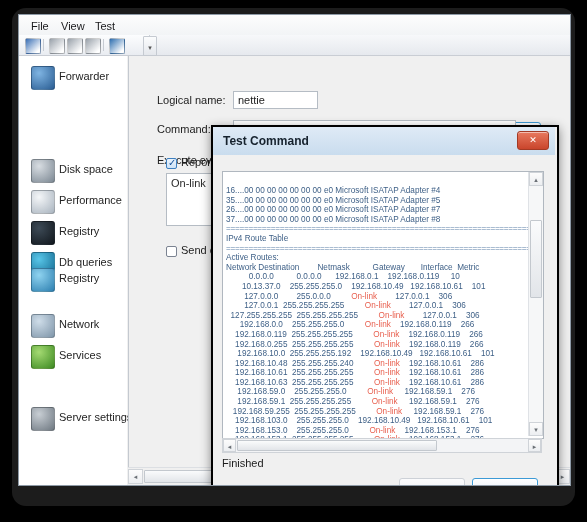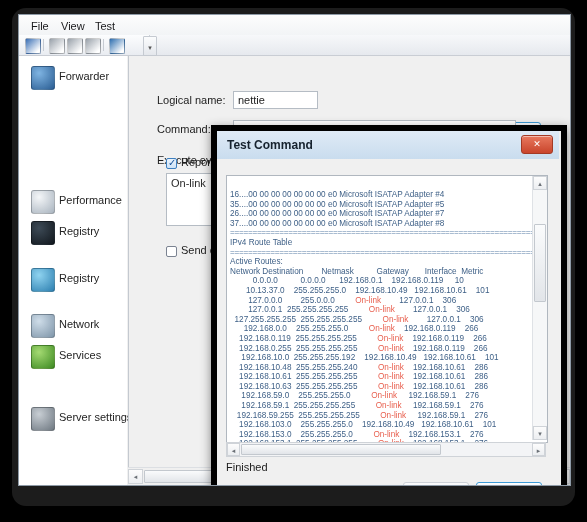--- a/index.html
+++ b/index.html
@@ -123,21 +123,21 @@
     font-size:7px;text-align:center;line-height:13px;color:#6b7076;
   }
   .sb-thumb{
     position:absolute;background:linear-gradient(#fafbfc,#e2e5e9);
     border:1px solid #c3c8ce;box-sizing:border-box;border-radius:1px;
   }
   
   #dialog{
     position:absolute;left:192px;top:110px;width:344px;height:372px;
     background:#f0f0f0;
-    border:6px solid #000000;
+    border:2px solid #000000;
     box-shadow:0 3px 10px rgba(0,0,0,.45);
   }
   #dlg-titlebar{
     position:absolute;left:0;top:0;width:342px;height:28px;
     background:linear-gradient(#dfeaf6,#c9dcee);
   }
   #dlg-title{
     position:absolute;left:10px;top:7px;font-size:12px;color:#16222e;
     font-weight:bold;
   }
@@ -215,27 +215,35 @@
           <div class="tb-sep" style="left: 84px;"></div>
         </div>
       <div id="tb-overflow">▾</div>
     </div>
 
     <div id="sidebar">
         <div class="side-item" style="top: 6px;">
           <span class="side-ico" style="background: radial-gradient(circle at 32% 28%, rgb(127, 180, 226), rgb(42, 93, 147)); border: 1px solid rgba(0, 0, 0, 0.2);"></span>
           <span class="side-lbl">Forwarder</span>
         </div>
+        <div class="side-item" style="top: 99px;">
+          <span class="side-ico" style="background: radial-gradient(circle at 32% 28%, rgb(216, 221, 226), rgb(124, 136, 147)); border: 1px solid rgba(0, 0, 0, 0.2);"></span>
+          <span class="side-lbl">Disk space</span>
+        </div>
         <div class="side-item" style="top: 130px;">
           <span class="side-ico" style="background: radial-gradient(circle at 32% 28%, rgb(244, 246, 248), rgb(169, 180, 191)); border: 1px solid rgba(0, 0, 0, 0.2);"></span>
           <span class="side-lbl">Performance</span>
         </div>
         <div class="side-item" style="top: 161px;">
           <span class="side-ico" style="background: radial-gradient(circle at 32% 28%, rgb(61, 74, 86), rgb(17, 23, 29)); border: 1px solid rgba(0, 0, 0, 0.2);"></span>
           <span class="side-lbl">Registry</span>
+        </div>
+        <div class="side-item" style="top: 192px;">
+          <span class="side-ico" style="background: radial-gradient(circle at 32% 28%, rgb(89, 198, 232), rgb(19, 106, 146)); border: 1px solid rgba(0, 0, 0, 0.2);"></span>
+          <span class="side-lbl">Db queries</span>
         </div>
         <div class="side-item" style="top: 208px;">
           <span class="side-ico" style="background: radial-gradient(circle at 32% 28%, rgb(143, 211, 240), rgb(45, 127, 176)); border: 1px solid rgba(0, 0, 0, 0.2);"></span>
           <span class="side-lbl">Registry</span>
         </div>
         <div class="side-item" style="top: 285px;">
           <span class="side-ico" style="background: radial-gradient(circle at 32% 28%, rgb(164, 218, 114), rgb(61, 138, 34)); border: 1px solid rgba(0, 0, 0, 0.2);"></span>
           <span class="side-lbl">Services</span>
         </div>
         <div class="side-item" style="top: 254px;">

